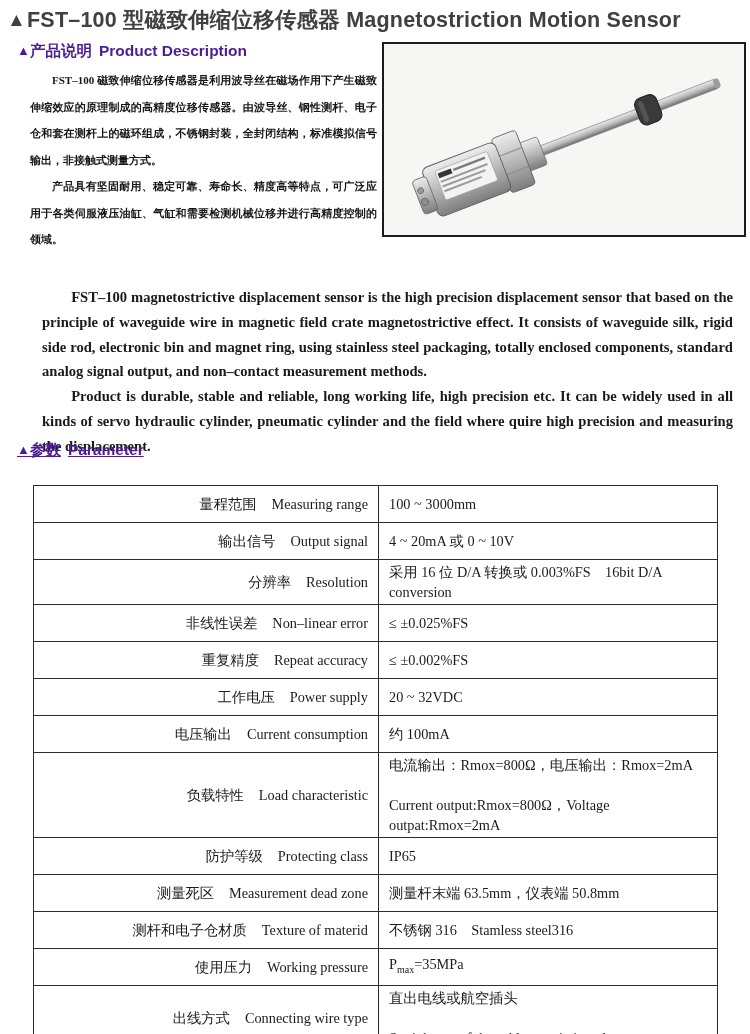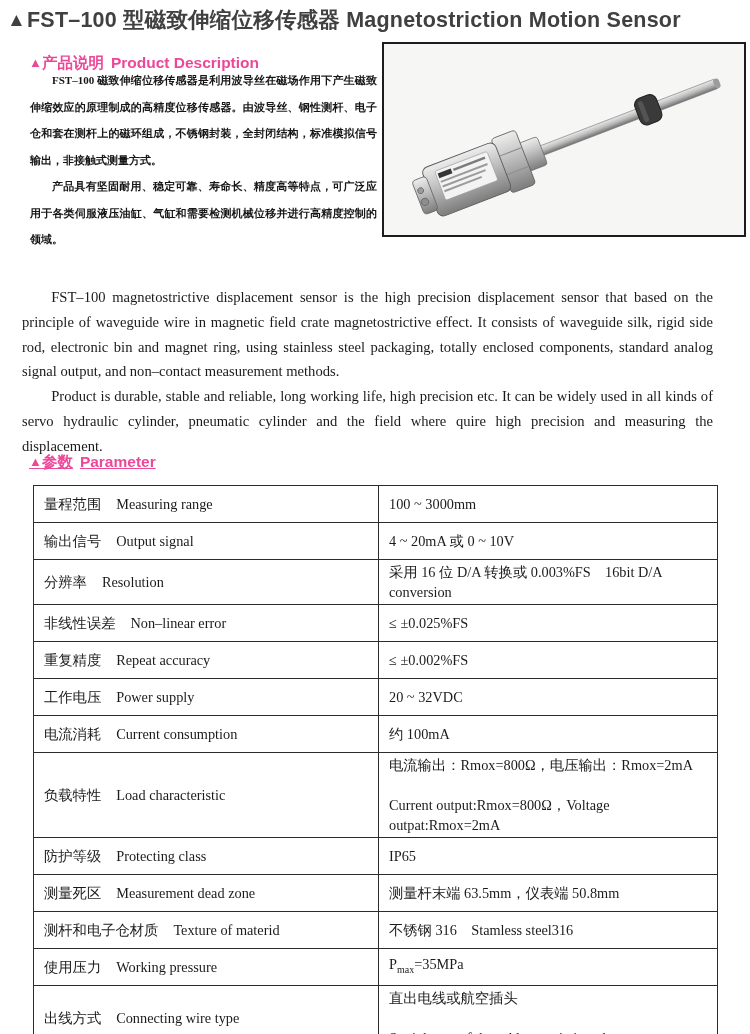--- a/index.html
+++ b/index.html
@@ -10,60 +10,60 @@
   }
   
   .doc-title {
     position:absolute; top:5px; left:7px; margin:0;
     font-family:"Liberation Sans","DejaVu Sans",sans-serif;
     font-weight:bold; font-size:21.5px; color:#404040; letter-spacing:0.2px;
     white-space:nowrap;
   }
   .doc-title .tri { font-size:19px; vertical-align:1px; margin-right:1px; }
   .sec-heading {
-    position:absolute; margin:12px;
+    position:absolute; margin:0;
     font-family:"Liberation Sans","DejaVu Sans",sans-serif;
-    font-weight:bold; font-size:15.5px; color:#ec4899; white-space:nowrap;
+    font-weight:bold; font-size:15.5px; color:#4c1d95; white-space:nowrap;
   }
   .sec-heading .tri { font-size:13px; vertical-align:1px; }
   .sec-heading .hd-en { margin-left:7px; }
   .h-desc { top:41px; left:17px; }
   .h-param { top:440px; left:17px;text-decoration:underline; }
   
   .cn-col {
     position:absolute; top:67px; left:30px; width:347px;
     font-size:11px; line-height:26.5px; text-align:justify;
     font-weight:600; color:#161616;
   }
   .cn-col p { margin:0; text-indent:2em; }
   
   .photo-frame {
     position:absolute; top:42px; left:382px; width:364px; height:195px;
     border:2px solid #1c1c1c; box-sizing:border-box; background:#f6f6f5;
   }
   .photo-frame svg { display:block; width:100%; height:100%; }
   
   .en-desc {
-    position:absolute; top:285px; left:22px; width:691px;
-    font-size:14.6px; line-height:24.8px; text-align:justify; color:#1a1a1a;
+    position:absolute; top:285px; left:42px; width:691px;
+    font-size:14.6px; line-height:24.8px; text-align:justify; color:#1a1a1a;font-weight:bold;
   }
   .en-desc p { margin:0; text-indent:2em; }
   
   .param-table {
     position:absolute; top:485px; left:33px; width:685px;
     border-collapse:collapse; table-layout:fixed;
     font-size:14.3px; color:#1b1b1b;
   }
   .param-table td {
     border:1px solid #2c2c2c; vertical-align:middle;
     padding:2px 10px; box-sizing:border-box;
   }
   .param-table tr.single { height:37px; }
   .param-table tr.double { height:48px; }
-  .c-label { width:345px; }
+  .c-label { width:345px;text-align:right; }
   .le { margin-left:15px; }
   .v { line-height:20px; }
   .v + .v { margin-top:20px; }
   sub { font-size:10px; }
 </style>
 </head>
 <body>
 
 <div class="page">
 
@@ -153,21 +153,21 @@
             <div class="v">≤ ±0.002%FS</div>
           </td>
       </tr>
       <tr class="single">
         <td class="c-label"><span class="lz">工作电压</span><span class="le">Power supply</span></td>
         <td class="c-value">
             <div class="v">20 ~ 32VDC</div>
           </td>
       </tr>
       <tr class="single">
-        <td class="c-label"><span class="lz">电流消耗</span><span class="le">Current consumption</span></td>
+        <td class="c-label"><span class="lz">电压输出</span><span class="le">Current consumption</span></td>
         <td class="c-value">
             <div class="v">约 100mA</div>
           </td>
       </tr>
       <tr class="double">
         <td class="c-label"><span class="lz">负载特性</span><span class="le">Load characteristic</span></td>
         <td class="c-value">
           <div class="v">电流输出：Rmox=800Ω，电压输出：Rmox=2mA</div>
           <div class="v">Current output:Rmox=800Ω，Voltage outpat:Rmox=2mA</div>
         </td>

